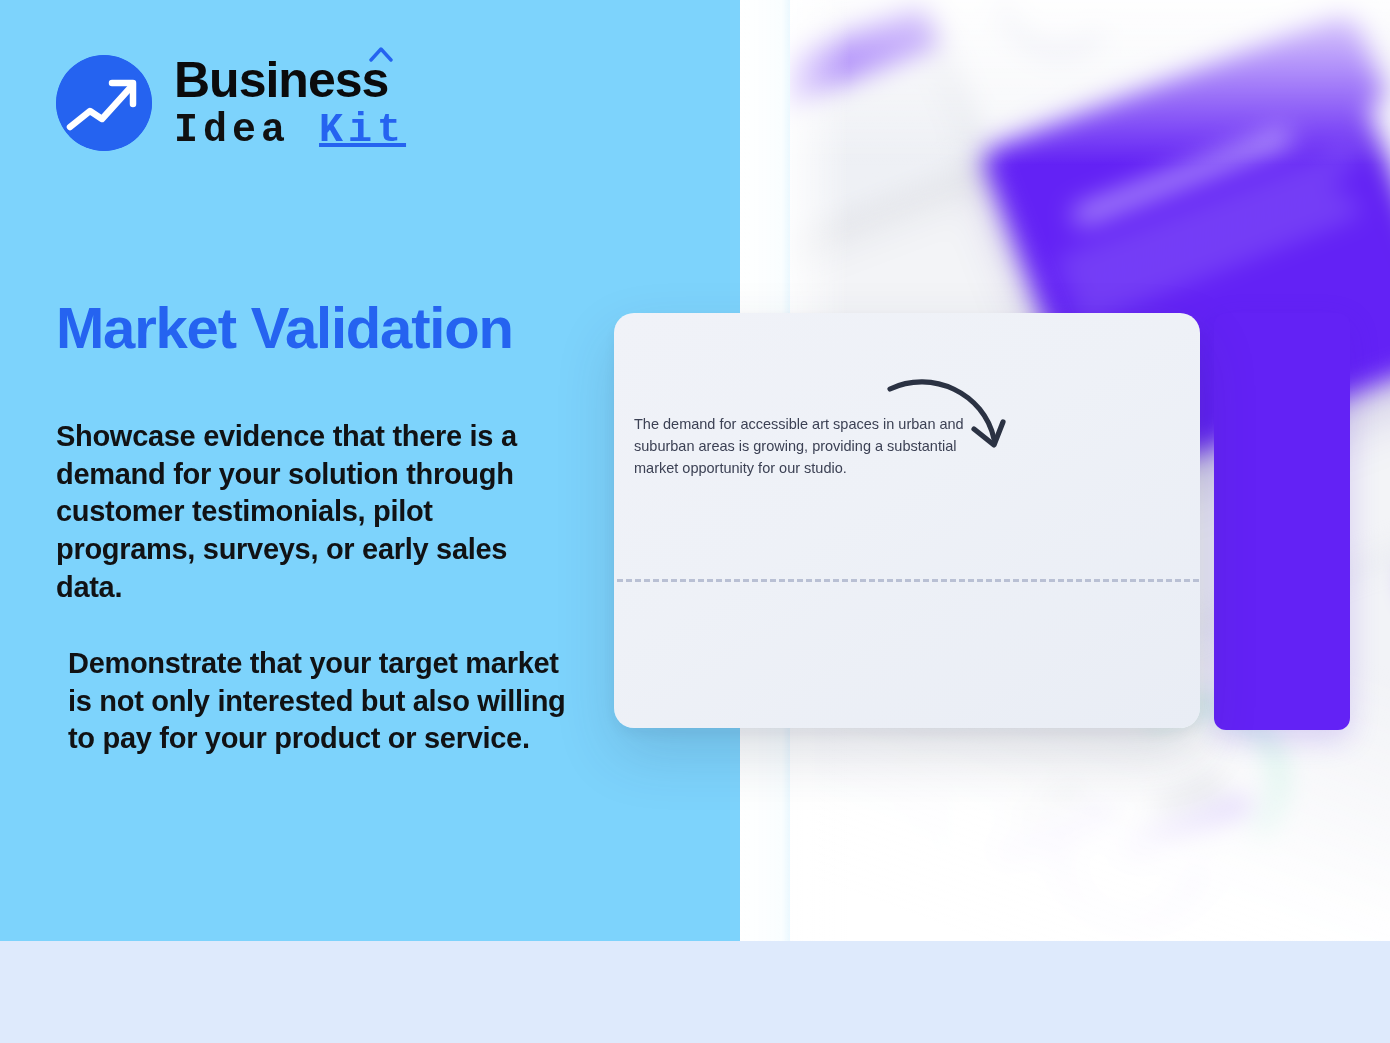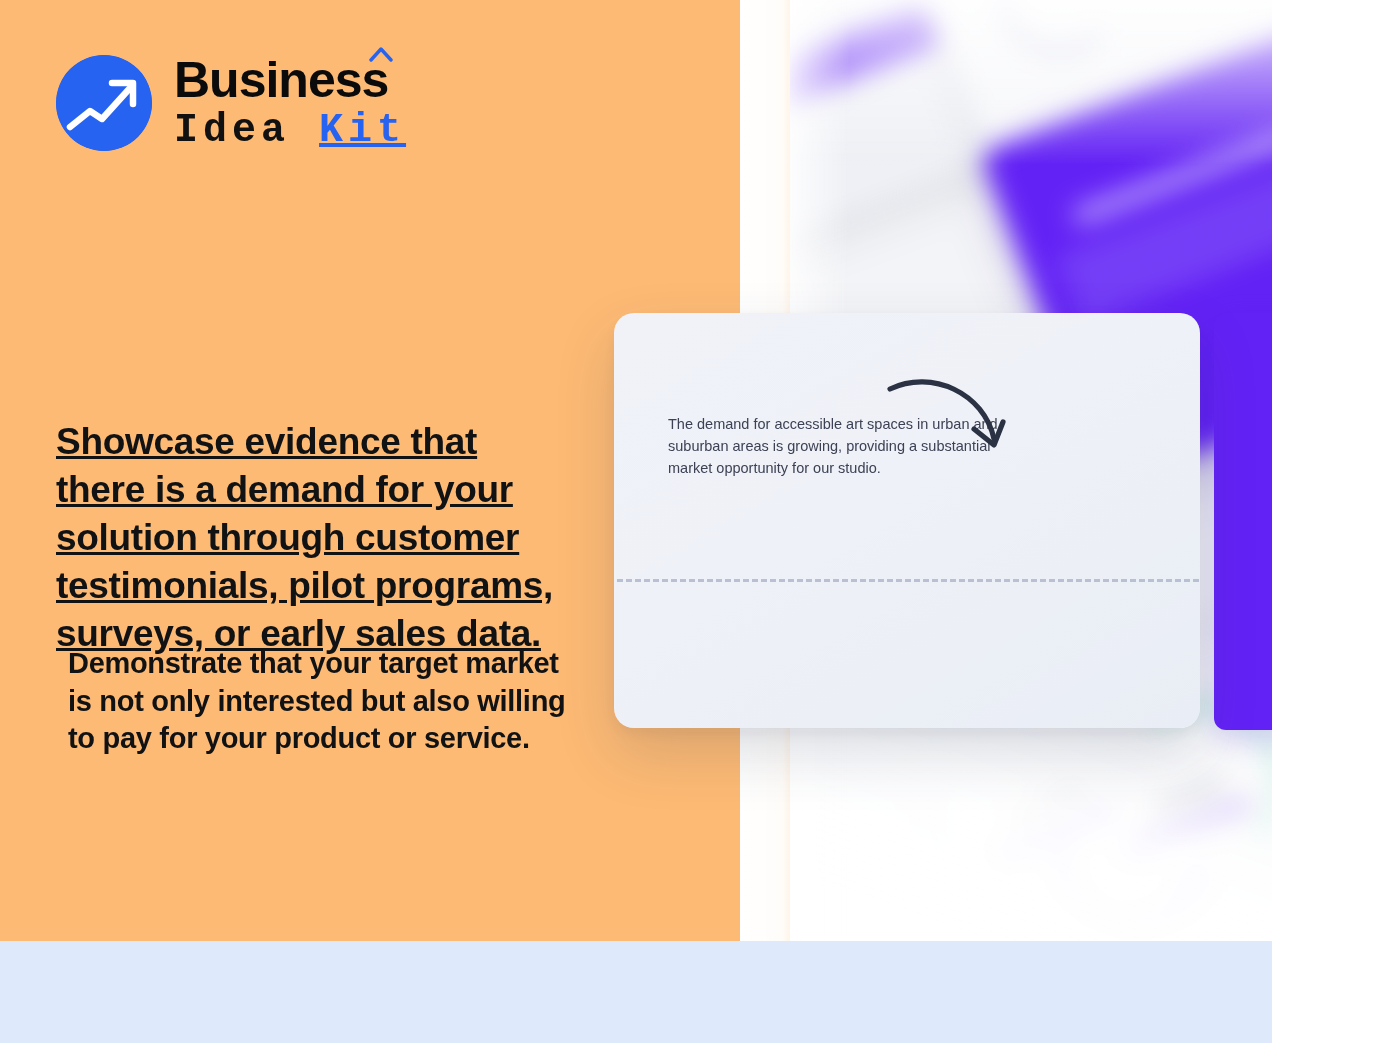--- a/index.html
+++ b/index.html
@@ -5,21 +5,21 @@
   * { margin:0; padding:0; box-sizing:border-box; }
   html, body { width:1390px; height:1043px; }
   body {
     font-family:"Liberation Sans", sans-serif;
     background:#ffffff;
     position:relative;
     overflow:hidden;
   }
 
   
-  #slide { position:absolute; inset:0; width:1272px; height:1043px; background:#fdba74; overflow:hidden; }
+  #slide { position:absolute; inset:0; width:1390px; height:1043px; background:#7dd3fc; overflow:hidden; }
 
   
   .photo-pane {
     position:absolute; left:790px; top:0; width:600px; height:941px;
     background:#f3f4f7;
     overflow:hidden;
   }
   .photo-pane .blurwrap { position:absolute; inset:-60px; filter:blur(13px); }
 
   .pc { position:absolute; }
@@ -122,21 +122,21 @@
   .logo-top { font-size:50px; font-weight:800; letter-spacing:-1px; color:#0b0b0c; position:relative; }
   .logo-bottom { font-family:"Liberation Mono", monospace; font-size:40px; font-weight:700; letter-spacing:5px; color:#111; margin-top:6px; }
   .logo-bottom .kit { color:#2563f0;text-decoration:underline; }
 
   .headline {
     position:absolute; left:56px; top:298px; width:540px;
     font-size:58px; font-weight:800; color:#2563f0; letter-spacing:-1.2px; line-height:1.05;
   }
   .para1 {
     position:absolute; left:56px; top:418px; width:520px;
-    font-size:37px; font-weight:700; color:#111214; line-height:1.30; letter-spacing:-.3px;text-decoration:underline;
+    font-size:29px; font-weight:700; color:#111214; line-height:1.30; letter-spacing:-.3px;
   }
   .para2 {
     position:absolute; left:68px; top:645px; width:520px;
     font-size:29px; font-weight:700; color:#111214; line-height:1.30; letter-spacing:-.3px;
   }
 
   
   .purple-block {
     position:absolute; left:1214px; top:313px; width:136px; height:417px;
     background:#6322f5; border-radius:12px;
@@ -150,21 +150,21 @@
     border-radius:20px;
     box-shadow:0 26px 60px rgba(45,55,90,.16), 0 6px 16px rgba(45,55,90,.06);
     overflow:hidden;
   }
   .mk-title {
     position:absolute; left:20px; top:40px;
     font-size:35px; font-weight:800; color:#6322f5; letter-spacing:.5px;
   }
   .mk-desc {
     position:absolute; left:20px; top:100px; width:355px;
-    font-size:14.5px; color:#3c4154; line-height:1.52; font-weight:400;margin-left:34px;
+    font-size:14.5px; color:#3c4154; line-height:1.52; font-weight:400;
   }
   .mk-arrow { position:absolute; left:270px; top:52px; width:130px; height:110px; }
 
   
   .dash-line {
     position:absolute; left:-6px; top:266px; width:600px; height:0;
     border-top:3px dashed #b9c0d4;
   }
 
   
@@ -232,20 +232,21 @@
         <svg width="26" height="16" viewBox="0 0 26 16" aria-hidden="true" style="position:absolute; left:194px; top:-9px;">
           <path d="M3 14 L13 3 L23 14" stroke="#2563f0" stroke-width="3.4" fill="none" stroke-linecap="round" stroke-linejoin="round"></path>
         </svg>
       </div>
       <div class="logo-bottom">
         <span>Idea</span><span> </span><span class="kit">Kit</span>
       </div>
     </div>
   </div>
 
+  <h1 class="headline">Market Validation</h1>
   <p class="para1">Showcase evidence that there is a demand for your solution through customer testimonials, pilot programs, surveys, or early sales data.</p>
   <p class="para2">Demonstrate that your target market is not only interested but also willing to pay for your product or service.</p>
 
   <div class="purple-block"></div>
 
   <section class="market-card">
     <div class="mk-desc">The demand for accessible art spaces in urban and suburban areas is growing, providing a substantial market opportunity for our studio.</div>
 
     <svg class="mk-arrow" viewBox="0 0 130 110" aria-hidden="true">
       <path d="M6 24 C48 4, 100 28, 110 74" stroke="#2b3243" stroke-width="5.2" fill="none" stroke-linecap="round"></path>

